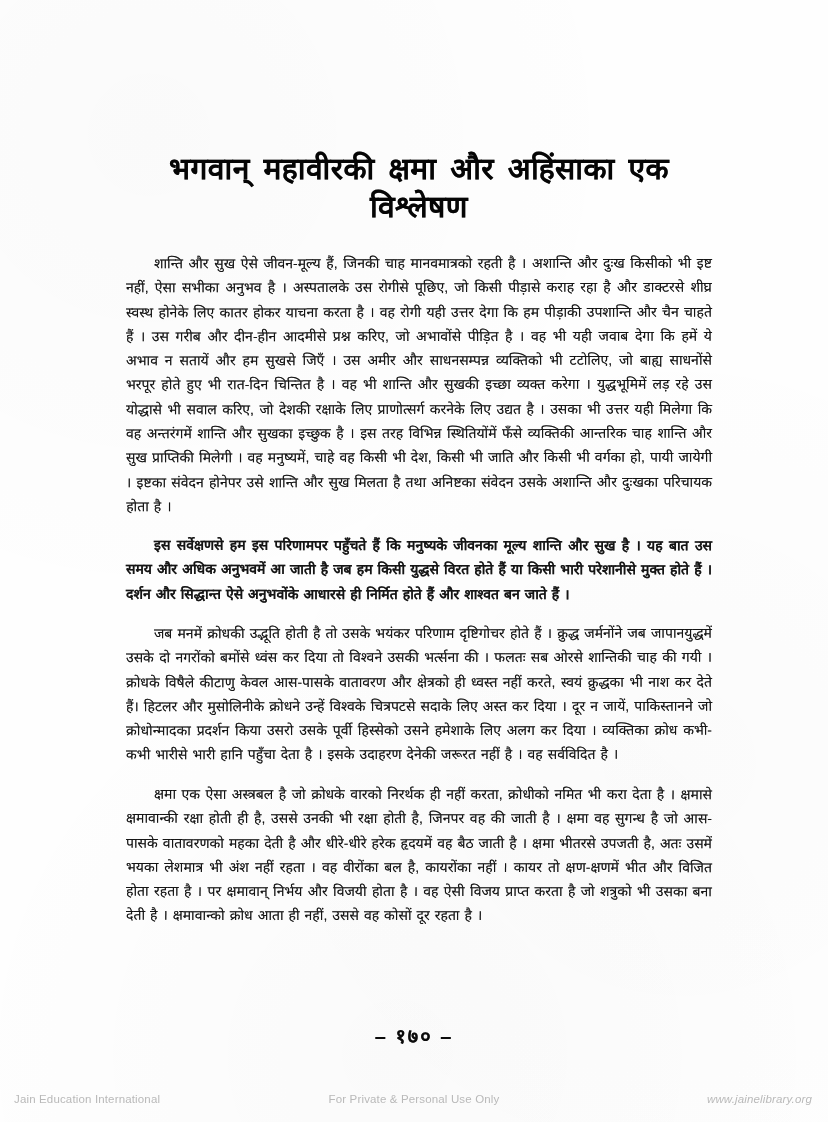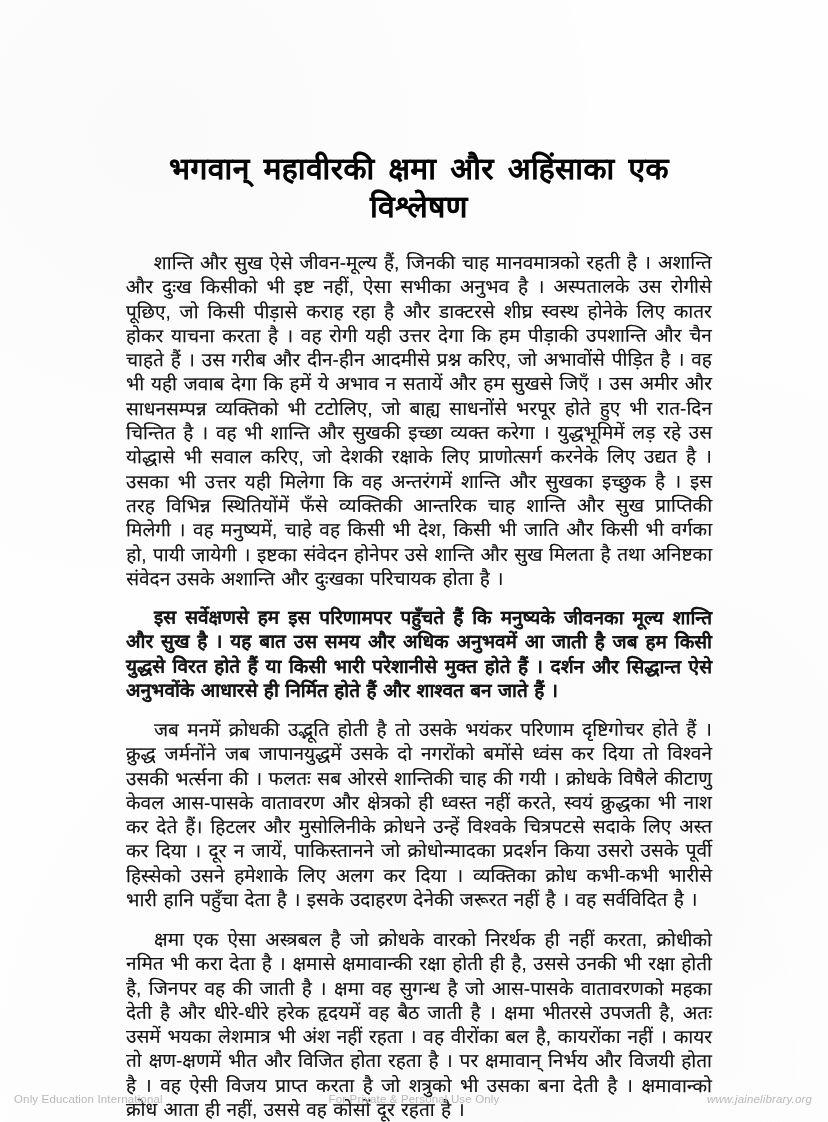--- a/index.html
+++ b/index.html
@@ -47,21 +47,21 @@
     letter-spacing: 0.4px;
     color: #050505;
     margin: 0 0 26px 0;
     word-spacing: 5px;
     
     text-shadow: 0 0 0.45px rgba(0,0,0,0.55);
   }
 
   .body-para {
     font-family: "Liberation Sans", "DejaVu Sans", sans-serif;
-    font-size: 19px;
+    font-size: 14px;
     line-height: 24.3px;
     text-align: justify;
     text-justify: inter-word;
     color: #151515;
     margin: 0 0 15px 0;
     text-indent: 28px;
     word-spacing: 1.1px;
     text-shadow: 0 0 0.3px rgba(0,0,0,0.45);
     -webkit-font-smoothing: none;
   }
@@ -136,20 +136,21 @@
     <p class="body-para skew-a">शान्ति और सुख ऐसे जीवन-मूल्य हैं, जिनकी चाह मानवमात्रको रहती है । अशान्ति और दुःख किसीको भी इष्ट नहीं, ऐसा सभीका अनुभव है । अस्पतालके उस रोगीसे पूछिए, जो किसी पीड़ासे कराह रहा है और डाक्टरसे शीघ्र स्वस्थ होनेके लिए कातर होकर याचना करता है । वह रोगी यही उत्तर देगा कि हम पीड़ाकी उपशान्ति और चैन चाहते हैं । उस गरीब और दीन-हीन आदमीसे प्रश्न करिए, जो अभावोंसे पीड़ित है । वह भी यही जवाब देगा कि हमें ये अभाव न सतायें और हम सुखसे जिएँ । उस अमीर और साधनसम्पन्न व्यक्तिको भी टटोलिए, जो बाह्य साधनोंसे भरपूर होते हुए भी रात-दिन चिन्तित है । वह भी शान्ति और सुखकी इच्छा व्यक्त करेगा । युद्धभूमिमें लड़ रहे उस योद्धासे भी सवाल करिए, जो देशकी रक्षाके लिए प्राणोत्सर्ग करनेके लिए उद्यत है । उसका भी उत्तर यही मिलेगा कि वह अन्तरंगमें शान्ति और सुखका इच्छुक है । इस तरह विभिन्न स्थितियोंमें फँसे व्यक्तिकी आन्तरिक चाह शान्ति और सुख प्राप्तिकी मिलेगी । वह मनुष्यमें, चाहे वह किसी भी देश, किसी भी जाति और किसी भी वर्गका हो, पायी जायेगी । इष्टका संवेदन होनेपर उसे शान्ति और सुख मिलता है तथा अनिष्टका संवेदन उसके अशान्ति और दुःखका परिचायक होता है ।</p>
 
     <p class="body-para skew-b">इस सर्वेक्षणसे हम इस परिणामपर पहुँचते हैं कि मनुष्यके जीवनका मूल्य शान्ति और सुख है । यह बात उस समय और अधिक अनुभवमें आ जाती है जब हम किसी युद्धसे विरत होते हैं या किसी भारी परेशानीसे मुक्त होते हैं । दर्शन और सिद्धान्त ऐसे अनुभवोंके आधारसे ही निर्मित होते हैं और शाश्वत बन जाते हैं ।</p>
 
     <p class="body-para skew-c">जब मनमें क्रोधकी उद्भूति होती है तो उसके भयंकर परिणाम दृष्टिगोचर होते हैं । क्रुद्ध जर्मनोंने जब जापानयुद्धमें उसके दो नगरोंको बमोंसे ध्वंस कर दिया तो विश्वने उसकी भर्त्सना की । फलतः सब ओरसे शान्तिकी चाह की गयी । क्रोधके विषैले कीटाणु केवल आस-पासके वातावरण और क्षेत्रको ही ध्वस्त नहीं करते, स्वयं क्रुद्धका भी नाश कर देते हैं। हिटलर और मुसोलिनीके क्रोधने उन्हें विश्वके चित्रपटसे सदाके लिए अस्त कर दिया । दूर न जायें, पाकिस्तानने जो क्रोधोन्मादका प्रदर्शन किया उसरो उसके पूर्वी हिस्सेको उसने हमेशाके लिए अलग कर दिया । व्यक्तिका क्रोध कभी-कभी भारीसे भारी हानि पहुँचा देता है । इसके उदाहरण देनेकी जरूरत नहीं है । वह सर्वविदित है ।</p>
 
     <p class="body-para skew-d">क्षमा एक ऐसा अस्त्रबल है जो क्रोधके वारको निरर्थक ही नहीं करता, क्रोधीको नमित भी करा देता है । क्षमासे क्षमावान्की रक्षा होती ही है, उससे उनकी भी रक्षा होती है, जिनपर वह की जाती है । क्षमा वह सुगन्ध है जो आस-पासके वातावरणको महका देती है और धीरे-धीरे हरेक हृदयमें वह बैठ जाती है । क्षमा भीतरसे उपजती है, अतः उसमें भयका लेशमात्र भी अंश नहीं रहता । वह वीरोंका बल है, कायरोंका नहीं । कायर तो क्षण-क्षणमें भीत और विजित होता रहता है । पर क्षमावान् निर्भय और विजयी होता है । वह ऐसी विजय प्राप्त करता है जो शत्रुको भी उसका बना देती है । क्षमावान्को क्रोध आता ही नहीं, उससे वह कोसों दूर रहता है ।</p>
 
   </div>
 
+  <div class="folio">– १७० –</div>
 
   <div class="footer">
-    <span class="footer-left">Only Education International</span>
+    <span class="footer-left">Jain Education International</span>
     <span class="footer-center">For Private &amp; Personal Use Only</span>
     <span class="footer-right">www.jainelibrary.org</span>
   </div>
 
 </div>
 
 </body></html>

